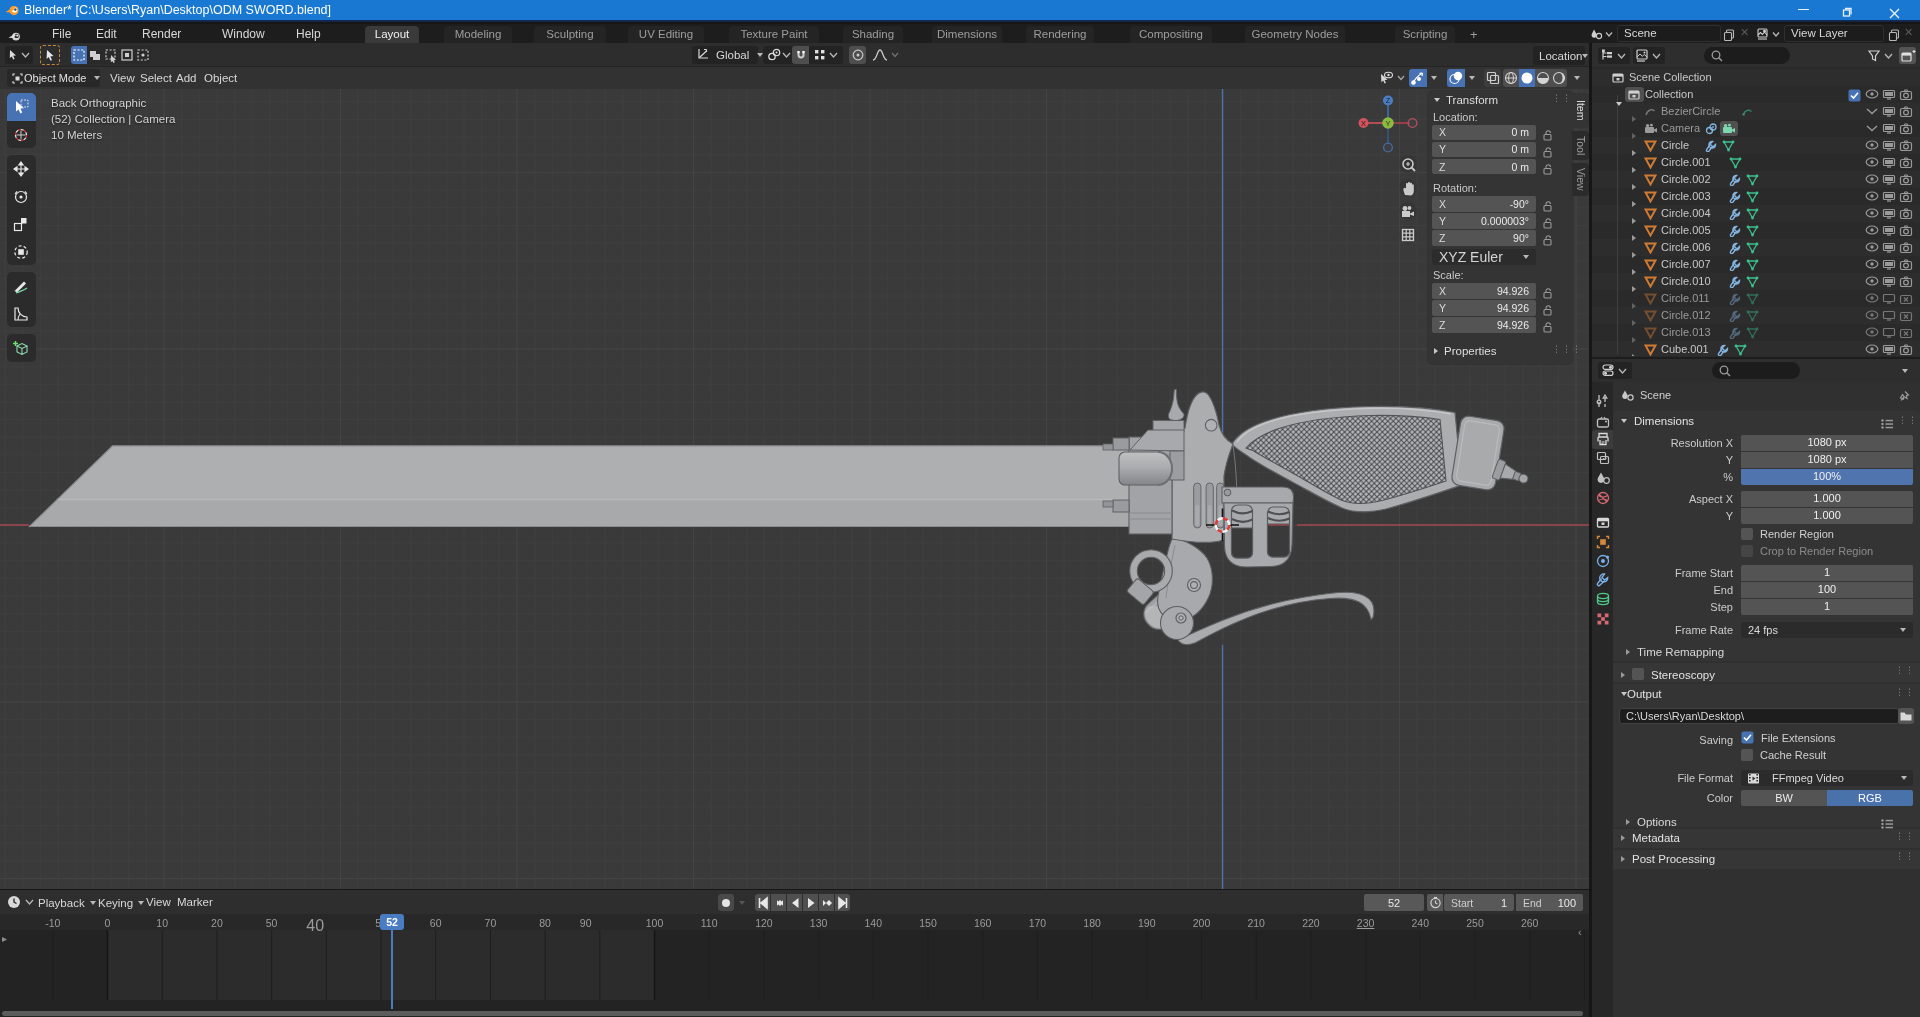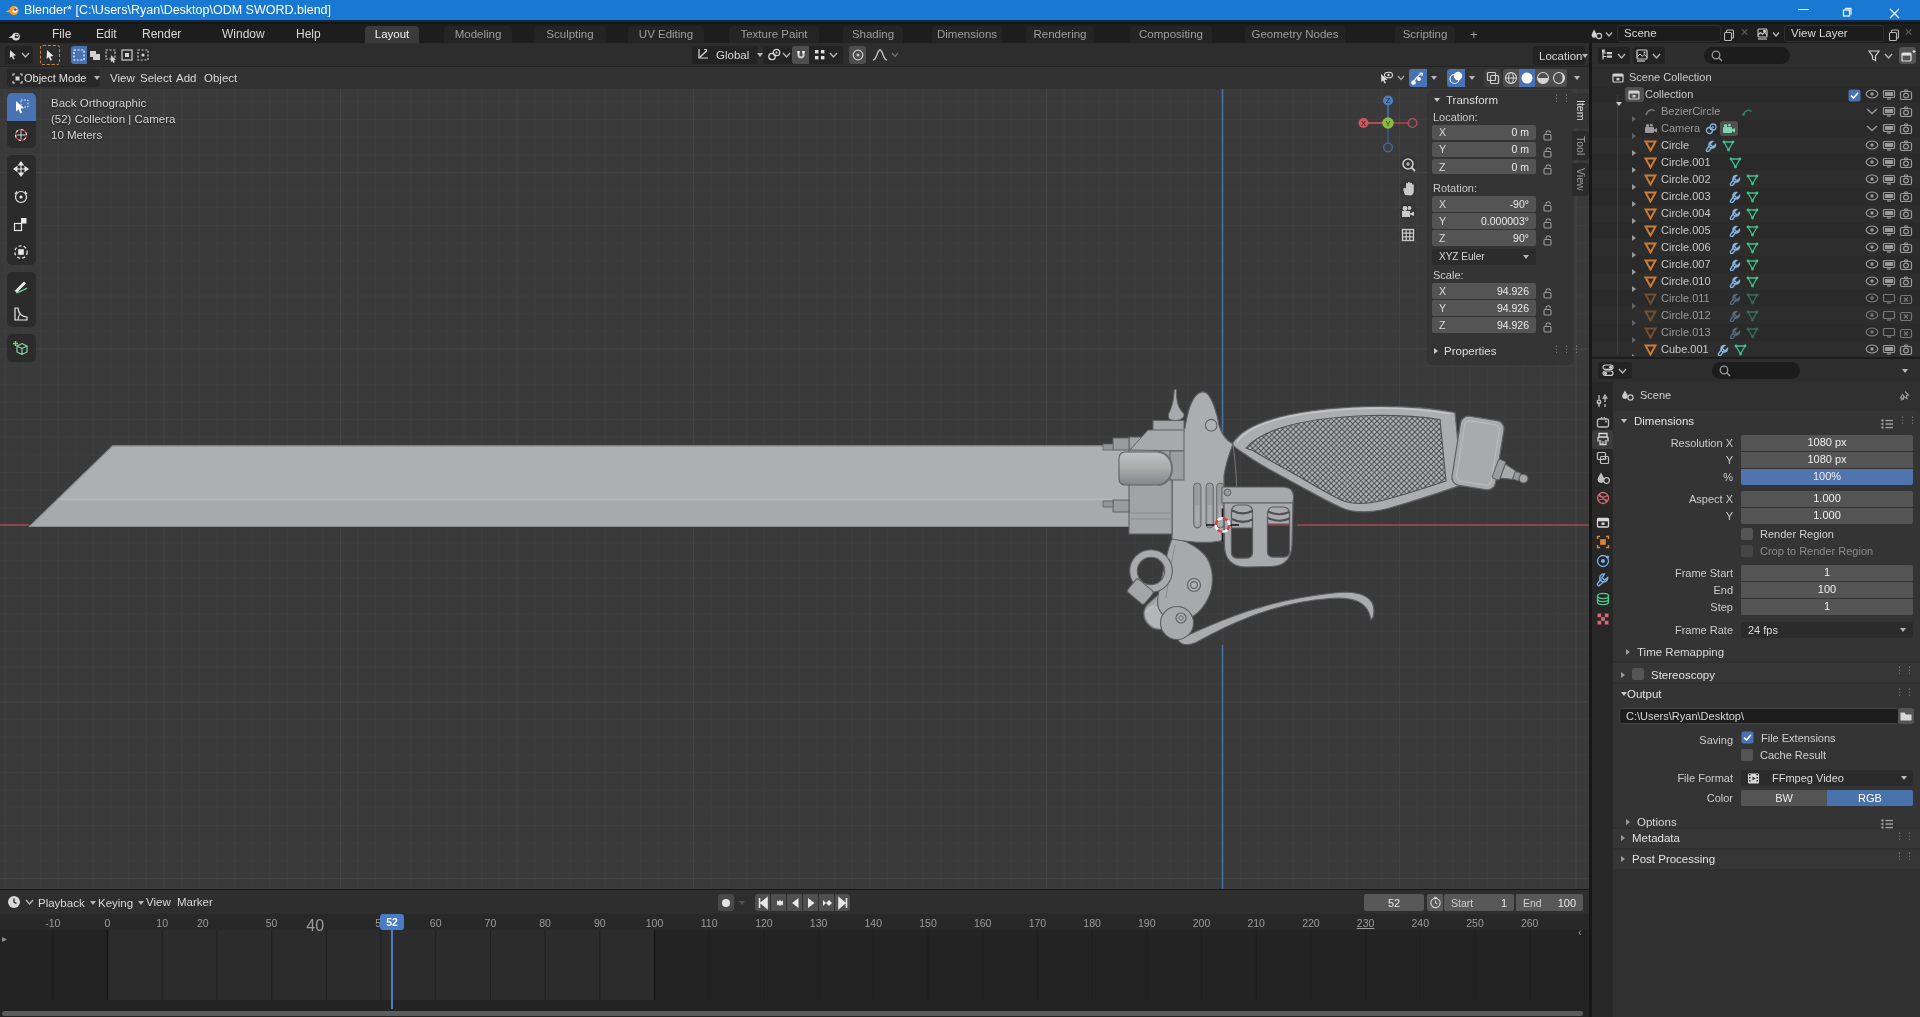--- a/index.html
+++ b/index.html
@@ -525,21 +525,21 @@
     </svg></div>
 <div class="abs field" style="left:1432px;top:230.39999999999998px;width:104px;height:15.5px;padding:0 7px;justify-content:space-between;">
     <span style="font-size:10.5px;color:#dadada;">Z</span>
     <span style="font-size:10.5px;">90°</span>
   </div>
 <div class="abs" style="left:1543px;top:232.39999999999998px;"><svg width="10" height="11" viewBox="0 0 10 11" style="">
       <rect x="1" y="4.5" width="7" height="5.5" rx="1" fill="none" stroke="#9a9a9a" stroke-width="1.1"></rect>
       <path d="M3,4.5 V3 a2.2,2.2 0 0 1 4.4,0" fill="none" stroke="#9a9a9a" stroke-width="1.1"></path>
     </svg></div>
 <div class="abs field" style="left:1432px;top:249px;width:104px;height:15.5px;padding:0 7px;justify-content:space-between;background:#2c2c2c;">
-    <span style="font-size:10px;color:#d5d5d5;">XYZ Euler</span>
+    <span style="font-size:14px;color:#d5d5d5;">XYZ Euler</span>
     <span class="caret"></span>
   </div>
 <div class="abs" style="left:1433px;top:269px;color:#c9c9c9;font-size:11px;">Scale:</div>
 <div class="abs field" style="left:1432px;top:283px;width:104px;height:15.5px;padding:0 7px;justify-content:space-between;">
     <span style="font-size:10.5px;color:#dadada;">X</span>
     <span style="font-size:10.5px;">94.926</span>
   </div>
 <div class="abs" style="left:1543px;top:285px;"><svg width="10" height="11" viewBox="0 0 10 11" style="">
       <rect x="1" y="4.5" width="7" height="5.5" rx="1" fill="none" stroke="#9a9a9a" stroke-width="1.1"></rect>
       <path d="M3,4.5 V3 a2.2,2.2 0 0 1 4.4,0" fill="none" stroke="#9a9a9a" stroke-width="1.1"></path>
@@ -673,28 +673,28 @@
       <line x1="1420.3" y1="16" x2="1420.3" y2="86" stroke="#1e1e1e" stroke-width="1"></line>
       <line x1="1475.0" y1="16" x2="1475.0" y2="86" stroke="#1e1e1e" stroke-width="1"></line>
       <line x1="1529.7" y1="16" x2="1529.7" y2="86" stroke="#1e1e1e" stroke-width="1"></line>
       <line x1="1584.4" y1="16" x2="1584.4" y2="86" stroke="#1e1e1e" stroke-width="1"></line>
       <line x1="107.5" y1="16" x2="107.5" y2="86" stroke="#141414" stroke-width="1.4"></line>
       <line x1="654.5" y1="16" x2="654.5" y2="86" stroke="#141414" stroke-width="1.4"></line>
     </svg>
     <div class="abs" style="left:32.8px;top:27px;width:40px;text-align:center;color:#9b9b9b;font-size:10.5px;">-10</div>
     <div class="abs" style="left:87.5px;top:27px;width:40px;text-align:center;color:#9b9b9b;font-size:10.5px;">0</div>
     <div class="abs" style="left:142.2px;top:27px;width:40px;text-align:center;color:#9b9b9b;font-size:10.5px;">10</div>
-    <div class="abs" style="left:196.9px;top:27px;width:40px;text-align:left;color:#9b9b9b;font-size:10.5px;">20</div>
+    <div class="abs" style="left:196.9px;top:27px;width:40px;text-align:center;color:#9b9b9b;font-size:10.5px;">20</div>
     <div class="abs" style="left:251.6px;top:27px;width:40px;text-align:center;color:#9b9b9b;font-size:10.5px;">50</div>
     <div class="abs" style="left:306.3px;top:27px;width:40px;text-align:left;color:#9b9b9b;font-size:16px;">40</div>
     <div class="abs" style="left:361.0px;top:27px;width:40px;text-align:center;color:#9b9b9b;font-size:10.5px;">50</div>
     <div class="abs" style="left:415.7px;top:27px;width:40px;text-align:center;color:#9b9b9b;font-size:10.5px;">60</div>
     <div class="abs" style="left:470.4px;top:27px;width:40px;text-align:center;color:#9b9b9b;font-size:10.5px;">70</div>
     <div class="abs" style="left:525.1px;top:27px;width:40px;text-align:center;color:#9b9b9b;font-size:10.5px;">80</div>
-    <div class="abs" style="left:579.8px;top:27px;width:40px;text-align:center;color:#9b9b9b;font-size:10.5px;">90</div>
+    <div class="abs" style="left:579.8px;top:27px;width:40px;text-align:left;color:#9b9b9b;font-size:10.5px;">90</div>
     <div class="abs" style="left:634.5px;top:27px;width:40px;text-align:center;color:#9b9b9b;font-size:10.5px;">100</div>
     <div class="abs" style="left:689.2px;top:27px;width:40px;text-align:center;color:#9b9b9b;font-size:10.5px;">110</div>
     <div class="abs" style="left:743.9px;top:27px;width:40px;text-align:center;color:#9b9b9b;font-size:10.5px;">120</div>
     <div class="abs" style="left:798.6px;top:27px;width:40px;text-align:center;color:#9b9b9b;font-size:10.5px;">130</div>
     <div class="abs" style="left:853.3px;top:27px;width:40px;text-align:center;color:#9b9b9b;font-size:10.5px;">140</div>
     <div class="abs" style="left:908.0px;top:27px;width:40px;text-align:center;color:#9b9b9b;font-size:10.5px;">150</div>
     <div class="abs" style="left:962.7px;top:27px;width:40px;text-align:center;color:#9b9b9b;font-size:10.5px;">160</div>
     <div class="abs" style="left:1017.4px;top:27px;width:40px;text-align:center;color:#9b9b9b;font-size:10.5px;">170</div>
     <div class="abs" style="left:1072.1px;top:27px;width:40px;text-align:center;color:#9b9b9b;font-size:10.5px;">180</div>
     <div class="abs" style="left:1126.8px;top:27px;width:40px;text-align:center;color:#9b9b9b;font-size:10.5px;">190</div>

